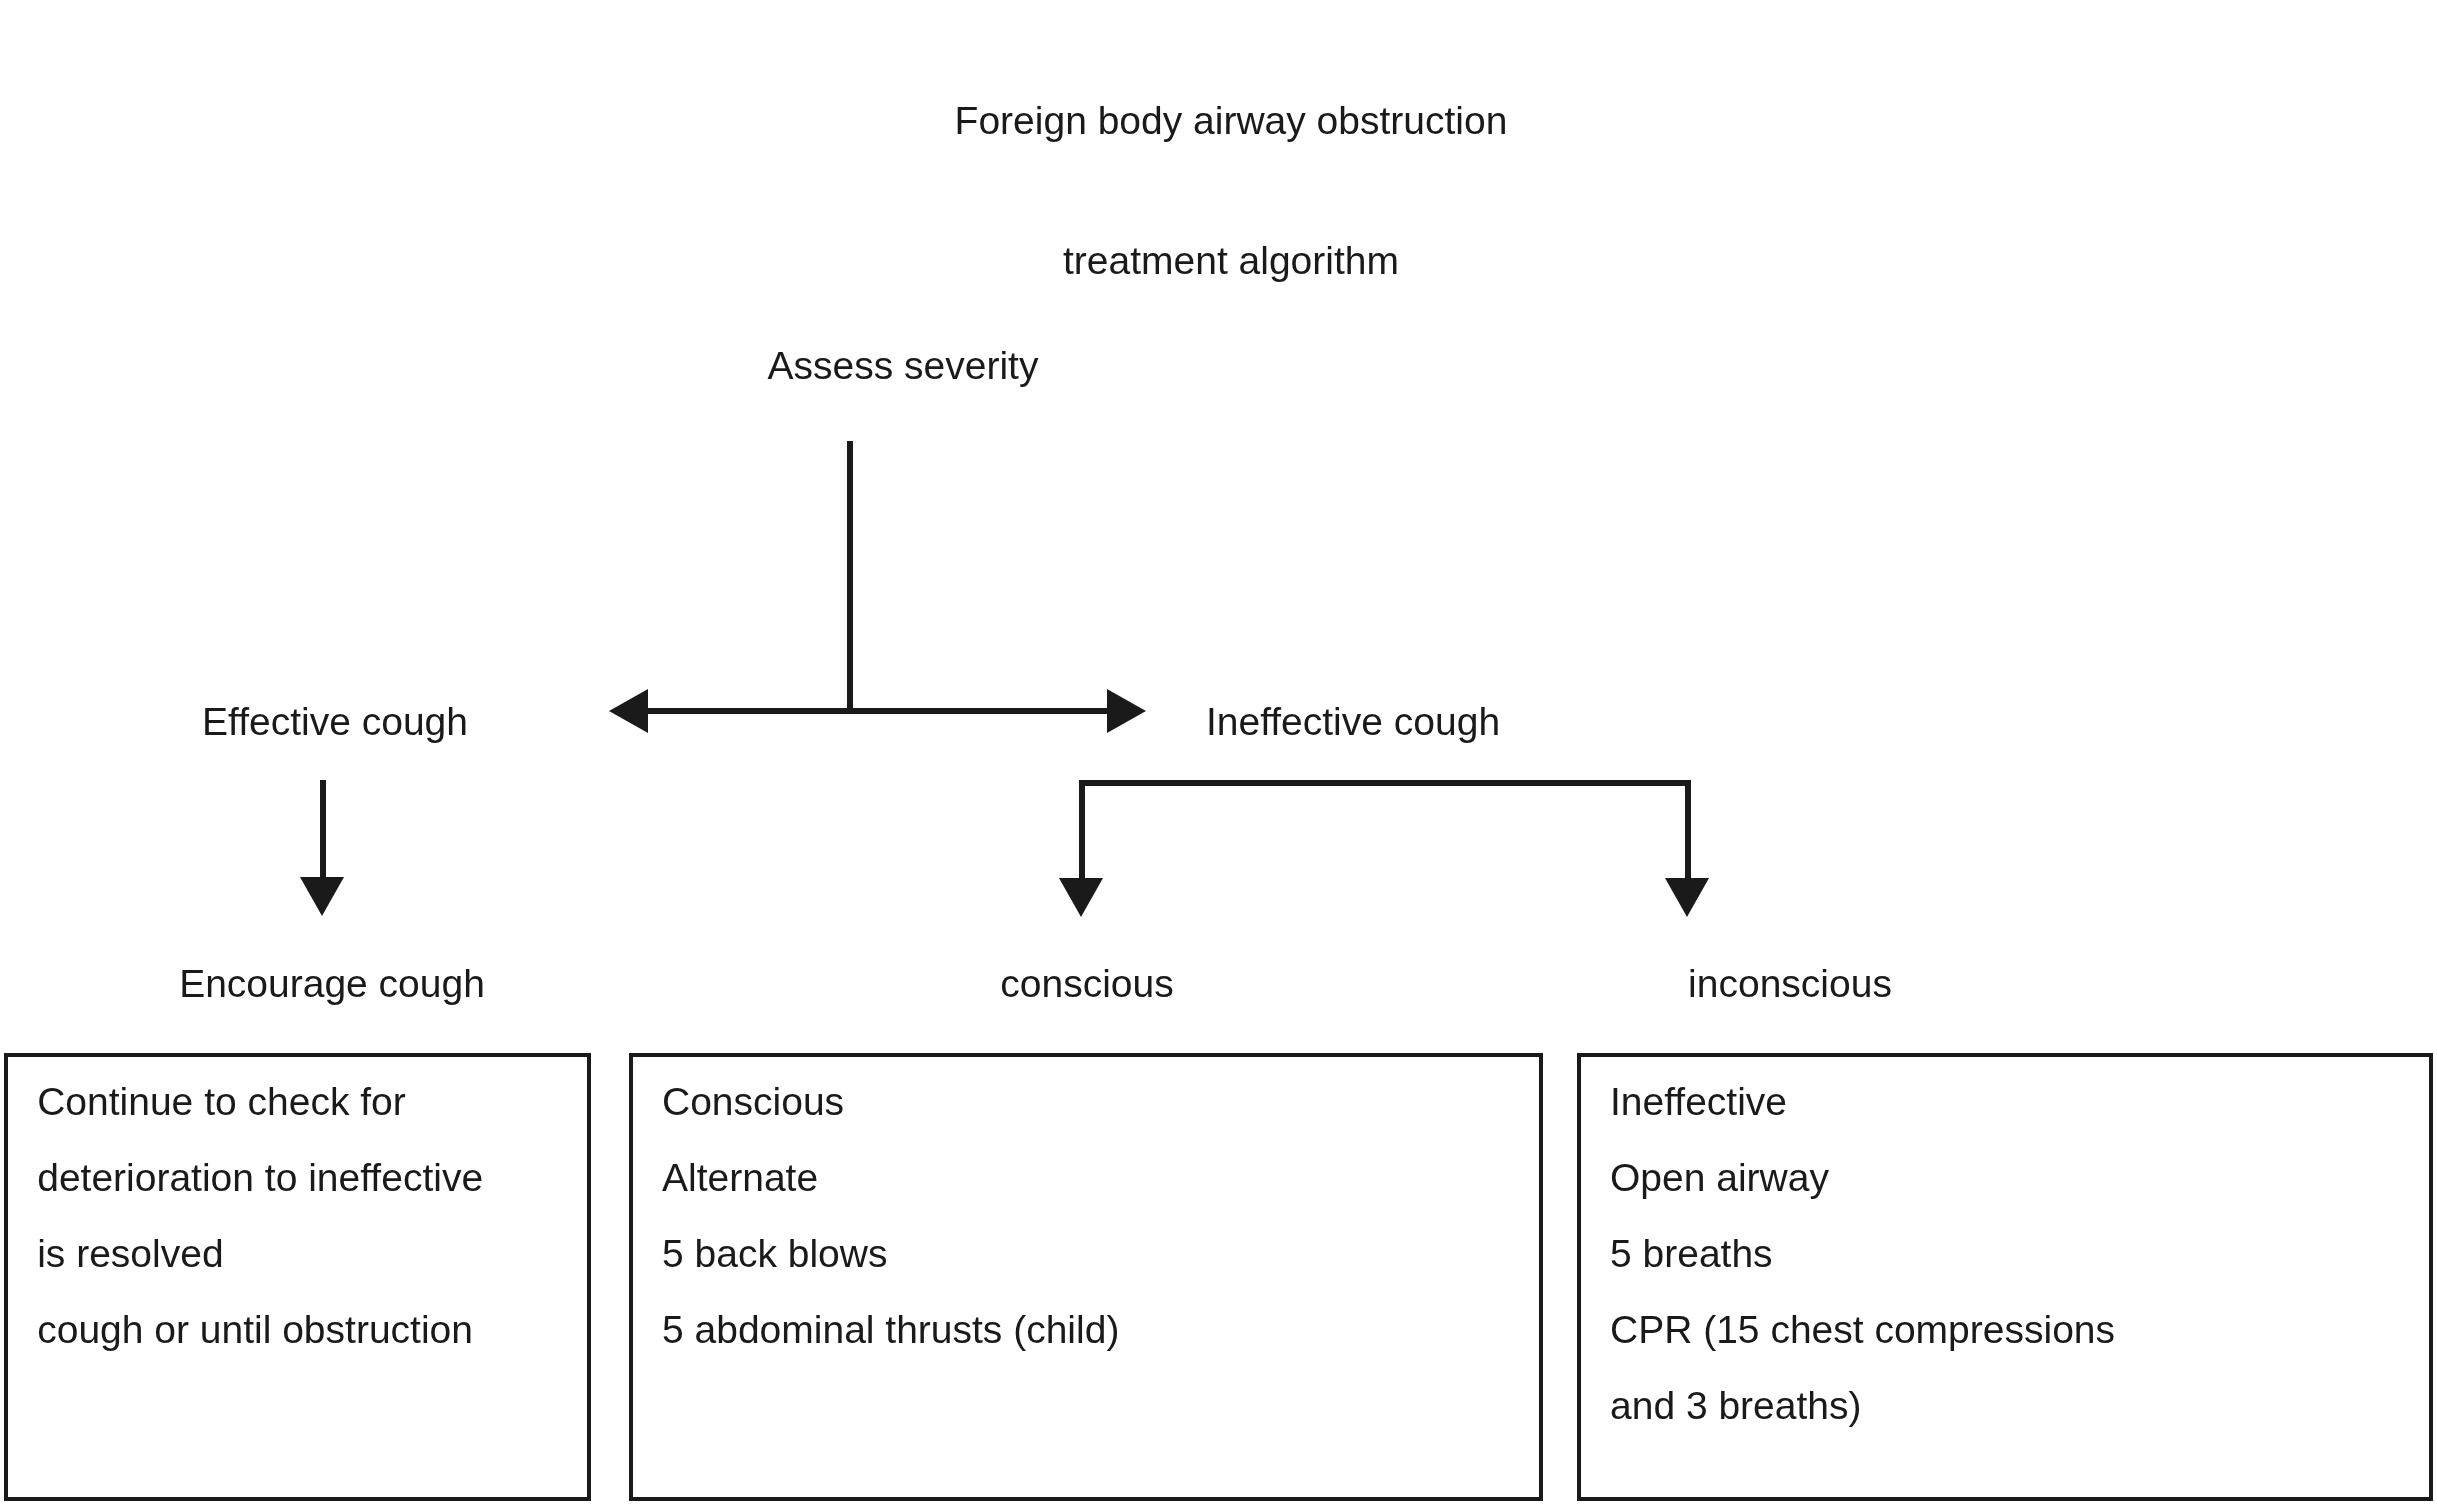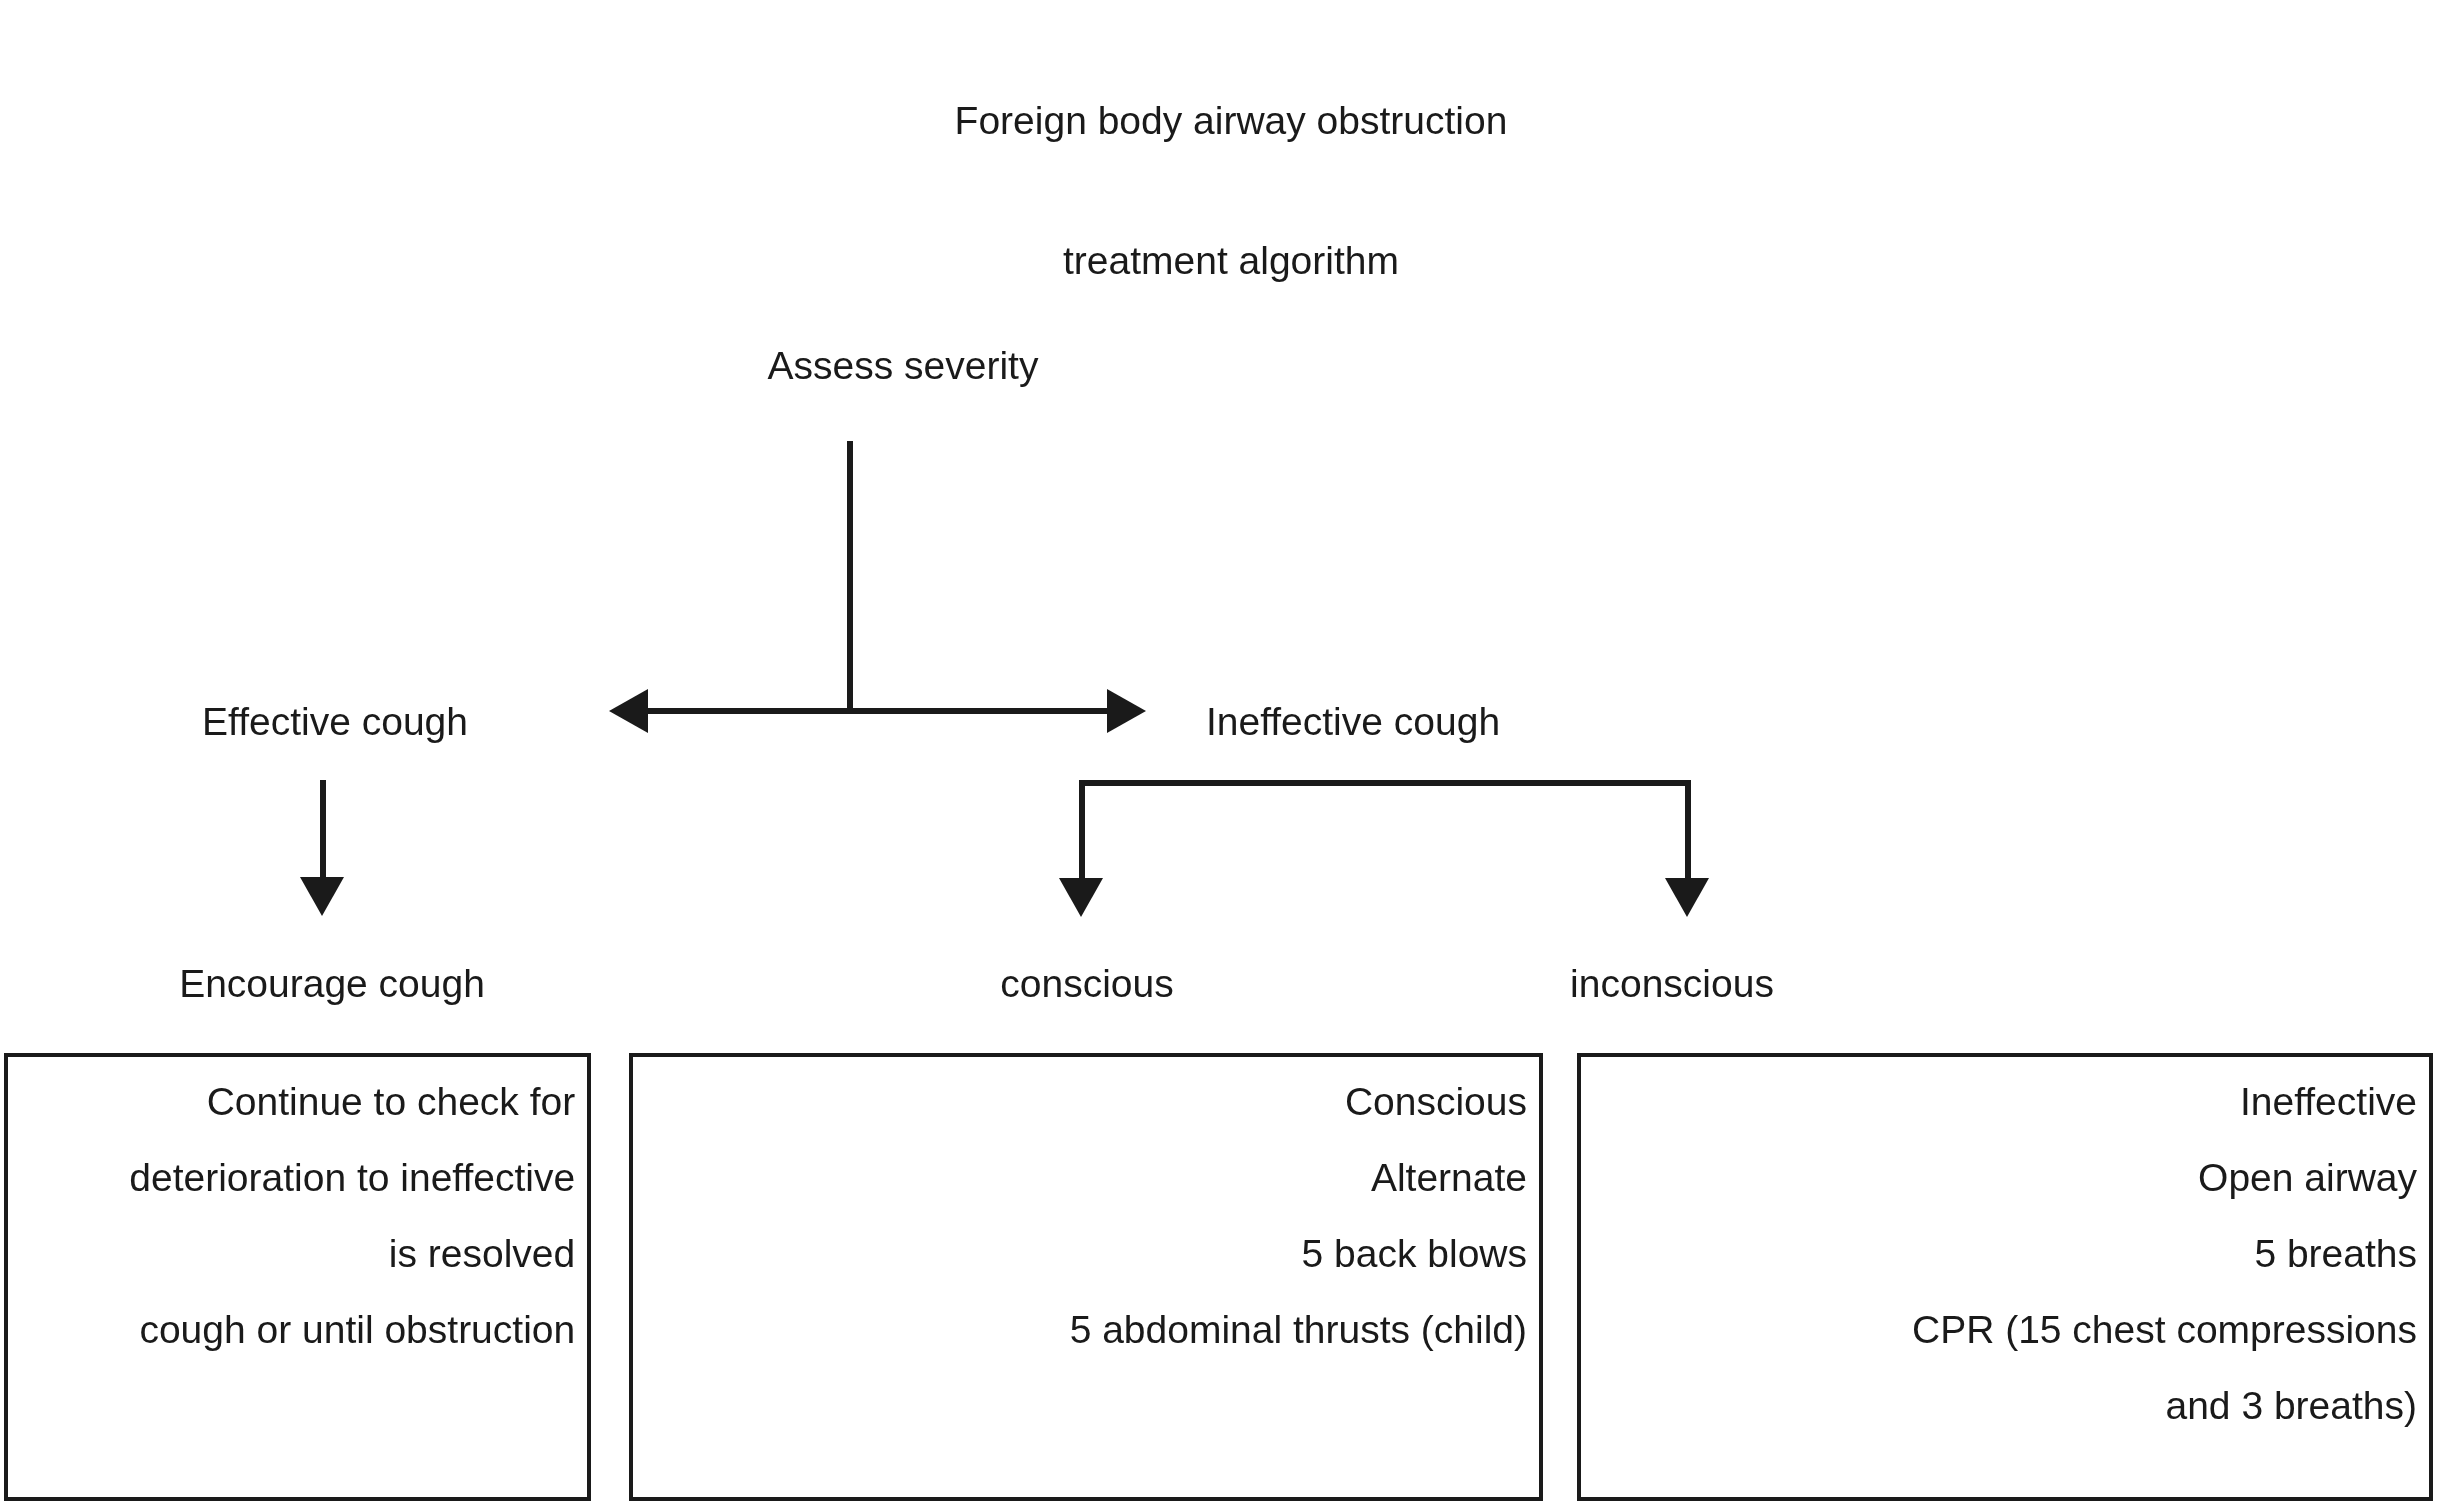--- a/index.html
+++ b/index.html
@@ -78,21 +78,20 @@
     border-bottom: 22px solid transparent;
     border-left: 39px solid #1a1a1a;
   }
 
   
   .outcome-box {
     position: absolute;
     border: 4.2px solid #1a1a1a;
     background: #ffffff;
     box-sizing: border-box;
-    text-align: right;
   }
   .outcome-box-lines {
     position: absolute;
     left: 29px;
     top: 25.4px;
     right: 12px;
   }
   .outcome-line {
     font-size: 39px;
     line-height: 1.0;
@@ -129,21 +128,21 @@
   <div class="connector h-line" style="left:1079px; top:780px; width:612px;"></div>
 
   <div class="connector v-line" style="left:1079px; top:780px; height:103px;"></div>
   <div class="arrow-head-down" style="left:1059px; top:878px;"></div>
 
   <div class="connector v-line" style="left:1685px; top:780px; height:103px;"></div>
   <div class="arrow-head-down" style="left:1665px; top:878px;"></div>
 
   <div class="node-text label-text center-label" style="left:332px; top:961px;">Encourage cough</div>
   <div class="node-text label-text center-label" style="left:1087px; top:961px;">conscious</div>
-  <div class="node-text label-text center-label" style="left:1672px; top:961px;">inconscious</div>
+  <div class="node-text label-text center-label" style="left:1790px; top:961px;">inconscious</div>
 
   <div class="outcome-box" style="left:4.2px; top:1053px; width:587px; height:448px;">
     <div class="outcome-box-lines">
       <div class="outcome-line">Continue to check for</div>
       <div class="outcome-line">deterioration to ineffective</div>
       <div class="outcome-line">is resolved</div>
       <div class="outcome-line">cough or until obstruction</div>
     </div>
   </div>
 

